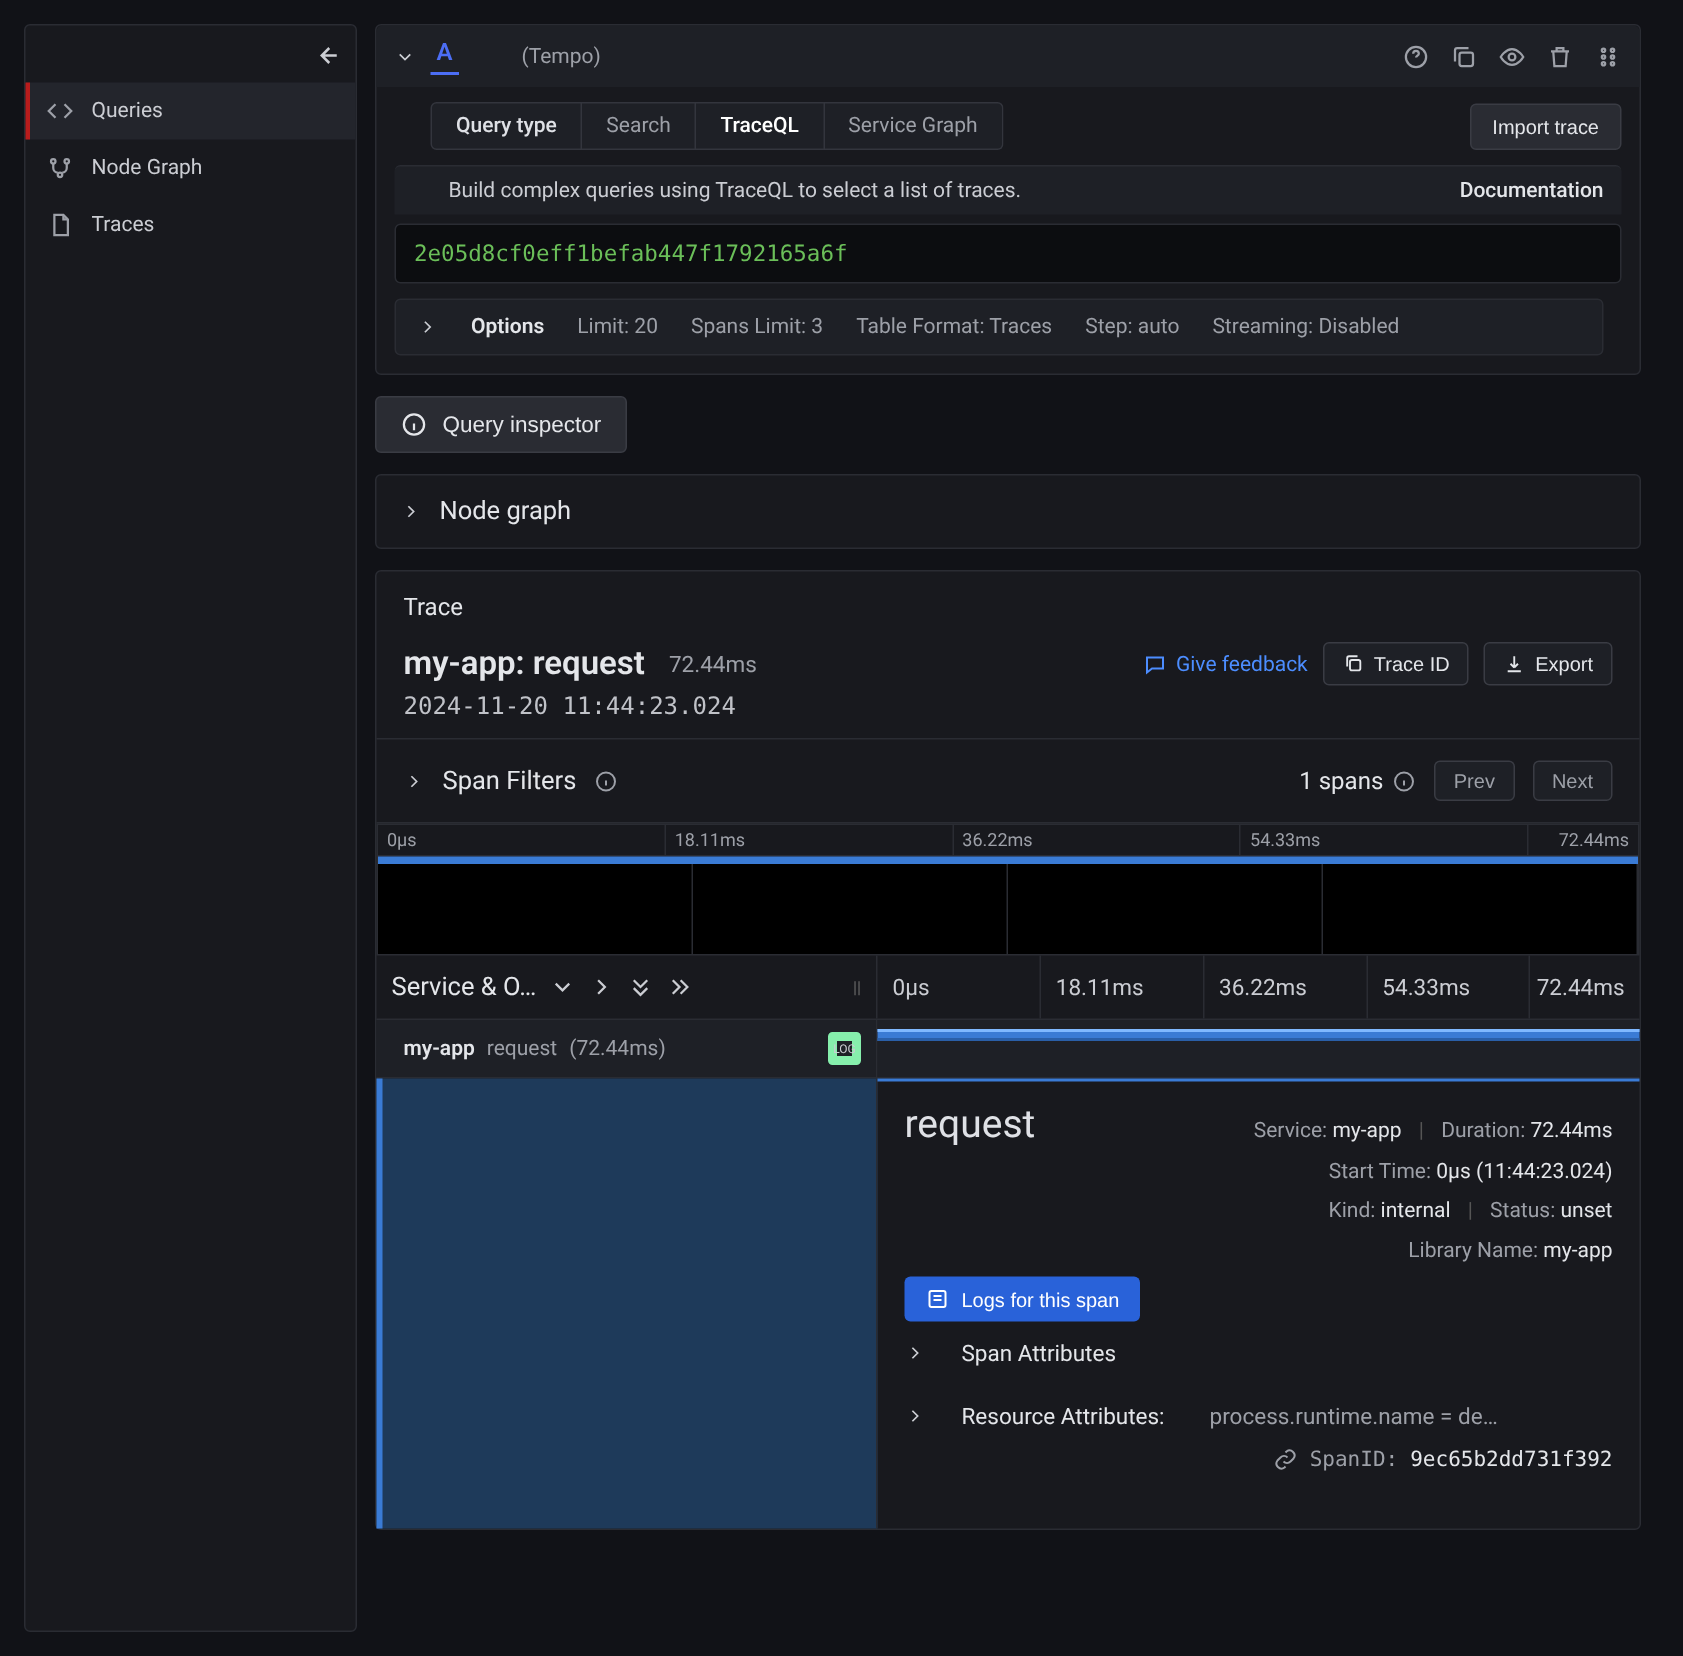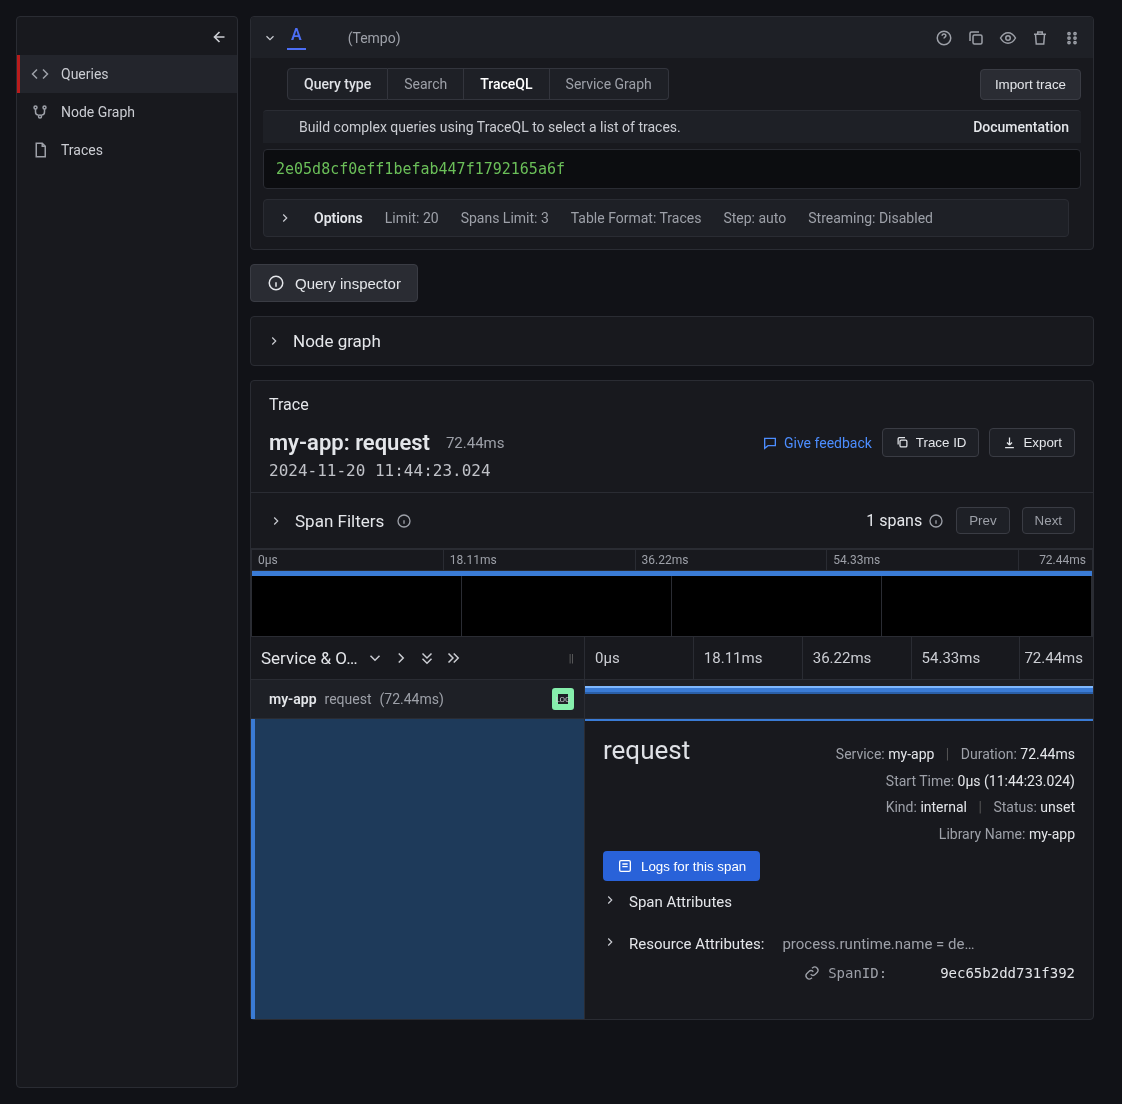--- a/index.html
+++ b/index.html
@@ -156,28 +156,28 @@
   .detail-top { display:flex; align-items:baseline; gap:14px;}
   .op-name { font-size:26px; color:#dfe1e6;}
   .meta { margin-left:auto; text-align:right; color:#9da0a8; line-height:1.9;}
   .meta .v { color:#e4e6ea;}
   .sep { color:#555; margin:0 8px;}
   .logs-btn {
     background:#2962d9; color:#fff; border:none; padding:7px 14px; border-radius:4px;
     display:inline-flex; align-items:center; gap:8px; margin-top:4px; cursor:pointer;
   }
   .attr-row {
-    display:flex; align-items:flex-start; gap:12px; padding:12px 0; color:#e4e6ea; font-size:15px;
+    display:flex; align-items:center; gap:24px; padding:12px 0; color:#e4e6ea; font-size:15px;
   }
   .attr-row .extra { color:#9da0a8; margin-left:6px;}
   .spanid-row {
     display:flex; justify-content:flex-end; align-items:center; gap:8px; color:#9da0a8;
     font-family:"Menlo",monospace; padding-bottom:8px;
   }
-  .spanid-row .v { color:#e4e6ea;margin-left:45px;}
+  .spanid-row .v { color:#e4e6ea;}
   .info-circ { width:16px; height:16px; stroke:#9da0a8; fill:none; stroke-width:2;}
 </style>
 </head>
 <body>
 
 <div class="sidebar">
   <div class="sidebar-collapse">
     <svg viewBox="0 0 24 24" fill="none">
         <path d="M15 6l-6 6 6 6M21 12H9" stroke-width="2"></path>
       </svg>

